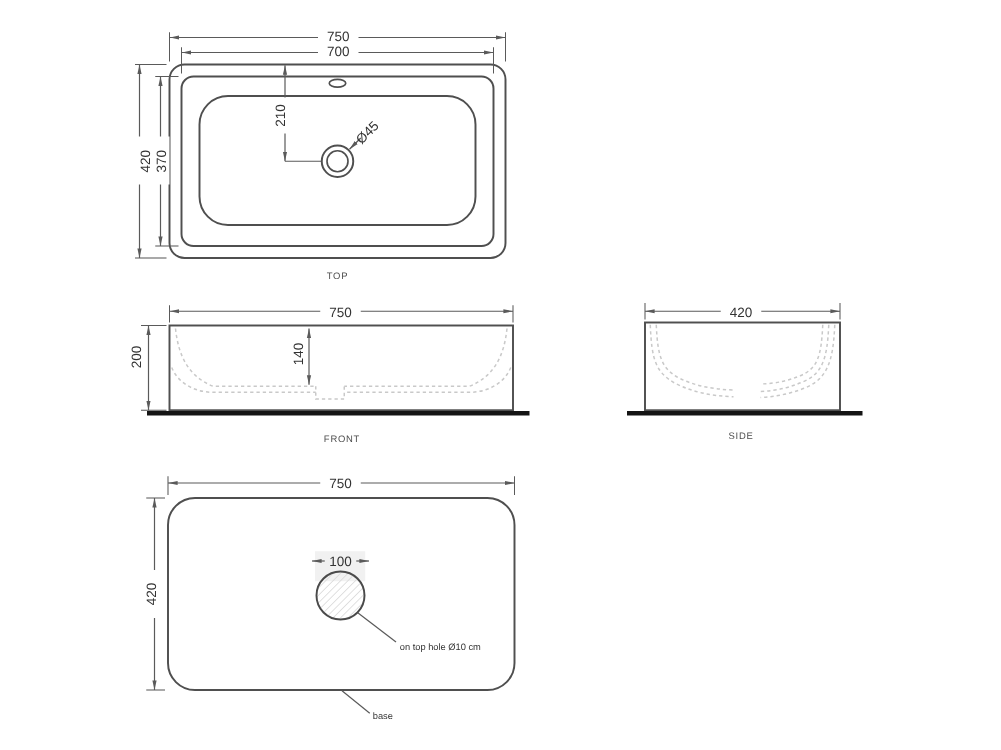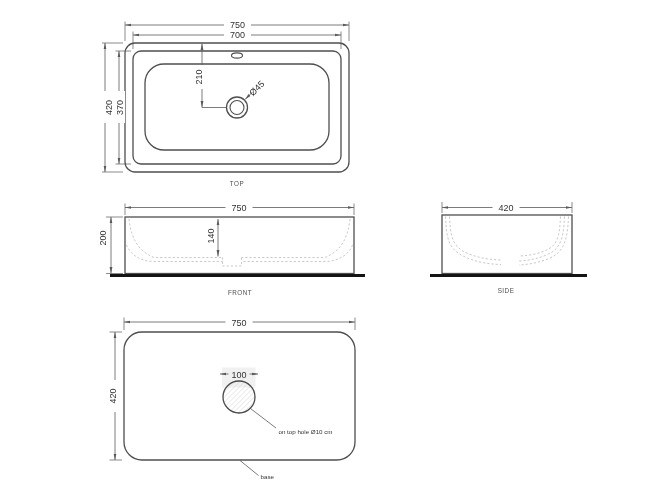--- a/index.html
+++ b/index.html
@@ -1,19 +1,18 @@
 <!DOCTYPE html>
 <html><head>
 <meta charset="utf-8">
 <style>
   html, body { margin: 0; padding: 0; background: #ffffff; }
   .canvas {
     width: 617px; height: 500px; background: #ffffff; position: relative;
     font-family: "Liberation Sans", sans-serif;
-    padding-left: 12px;
   }
   svg { display: block; }
   text {
     font-family: "Liberation Sans", sans-serif;
     fill: #333333;
   }
   .dim-text { font-size: 9px; }
   .view-label { font-size: 6.3px; fill: #4d4d4d; letter-spacing: 0.5px; }
   .note-text { font-size: 6.2px; fill: #333333; }
   .outline { fill: none; stroke: #4f4f4f; stroke-width: 1.3; }

